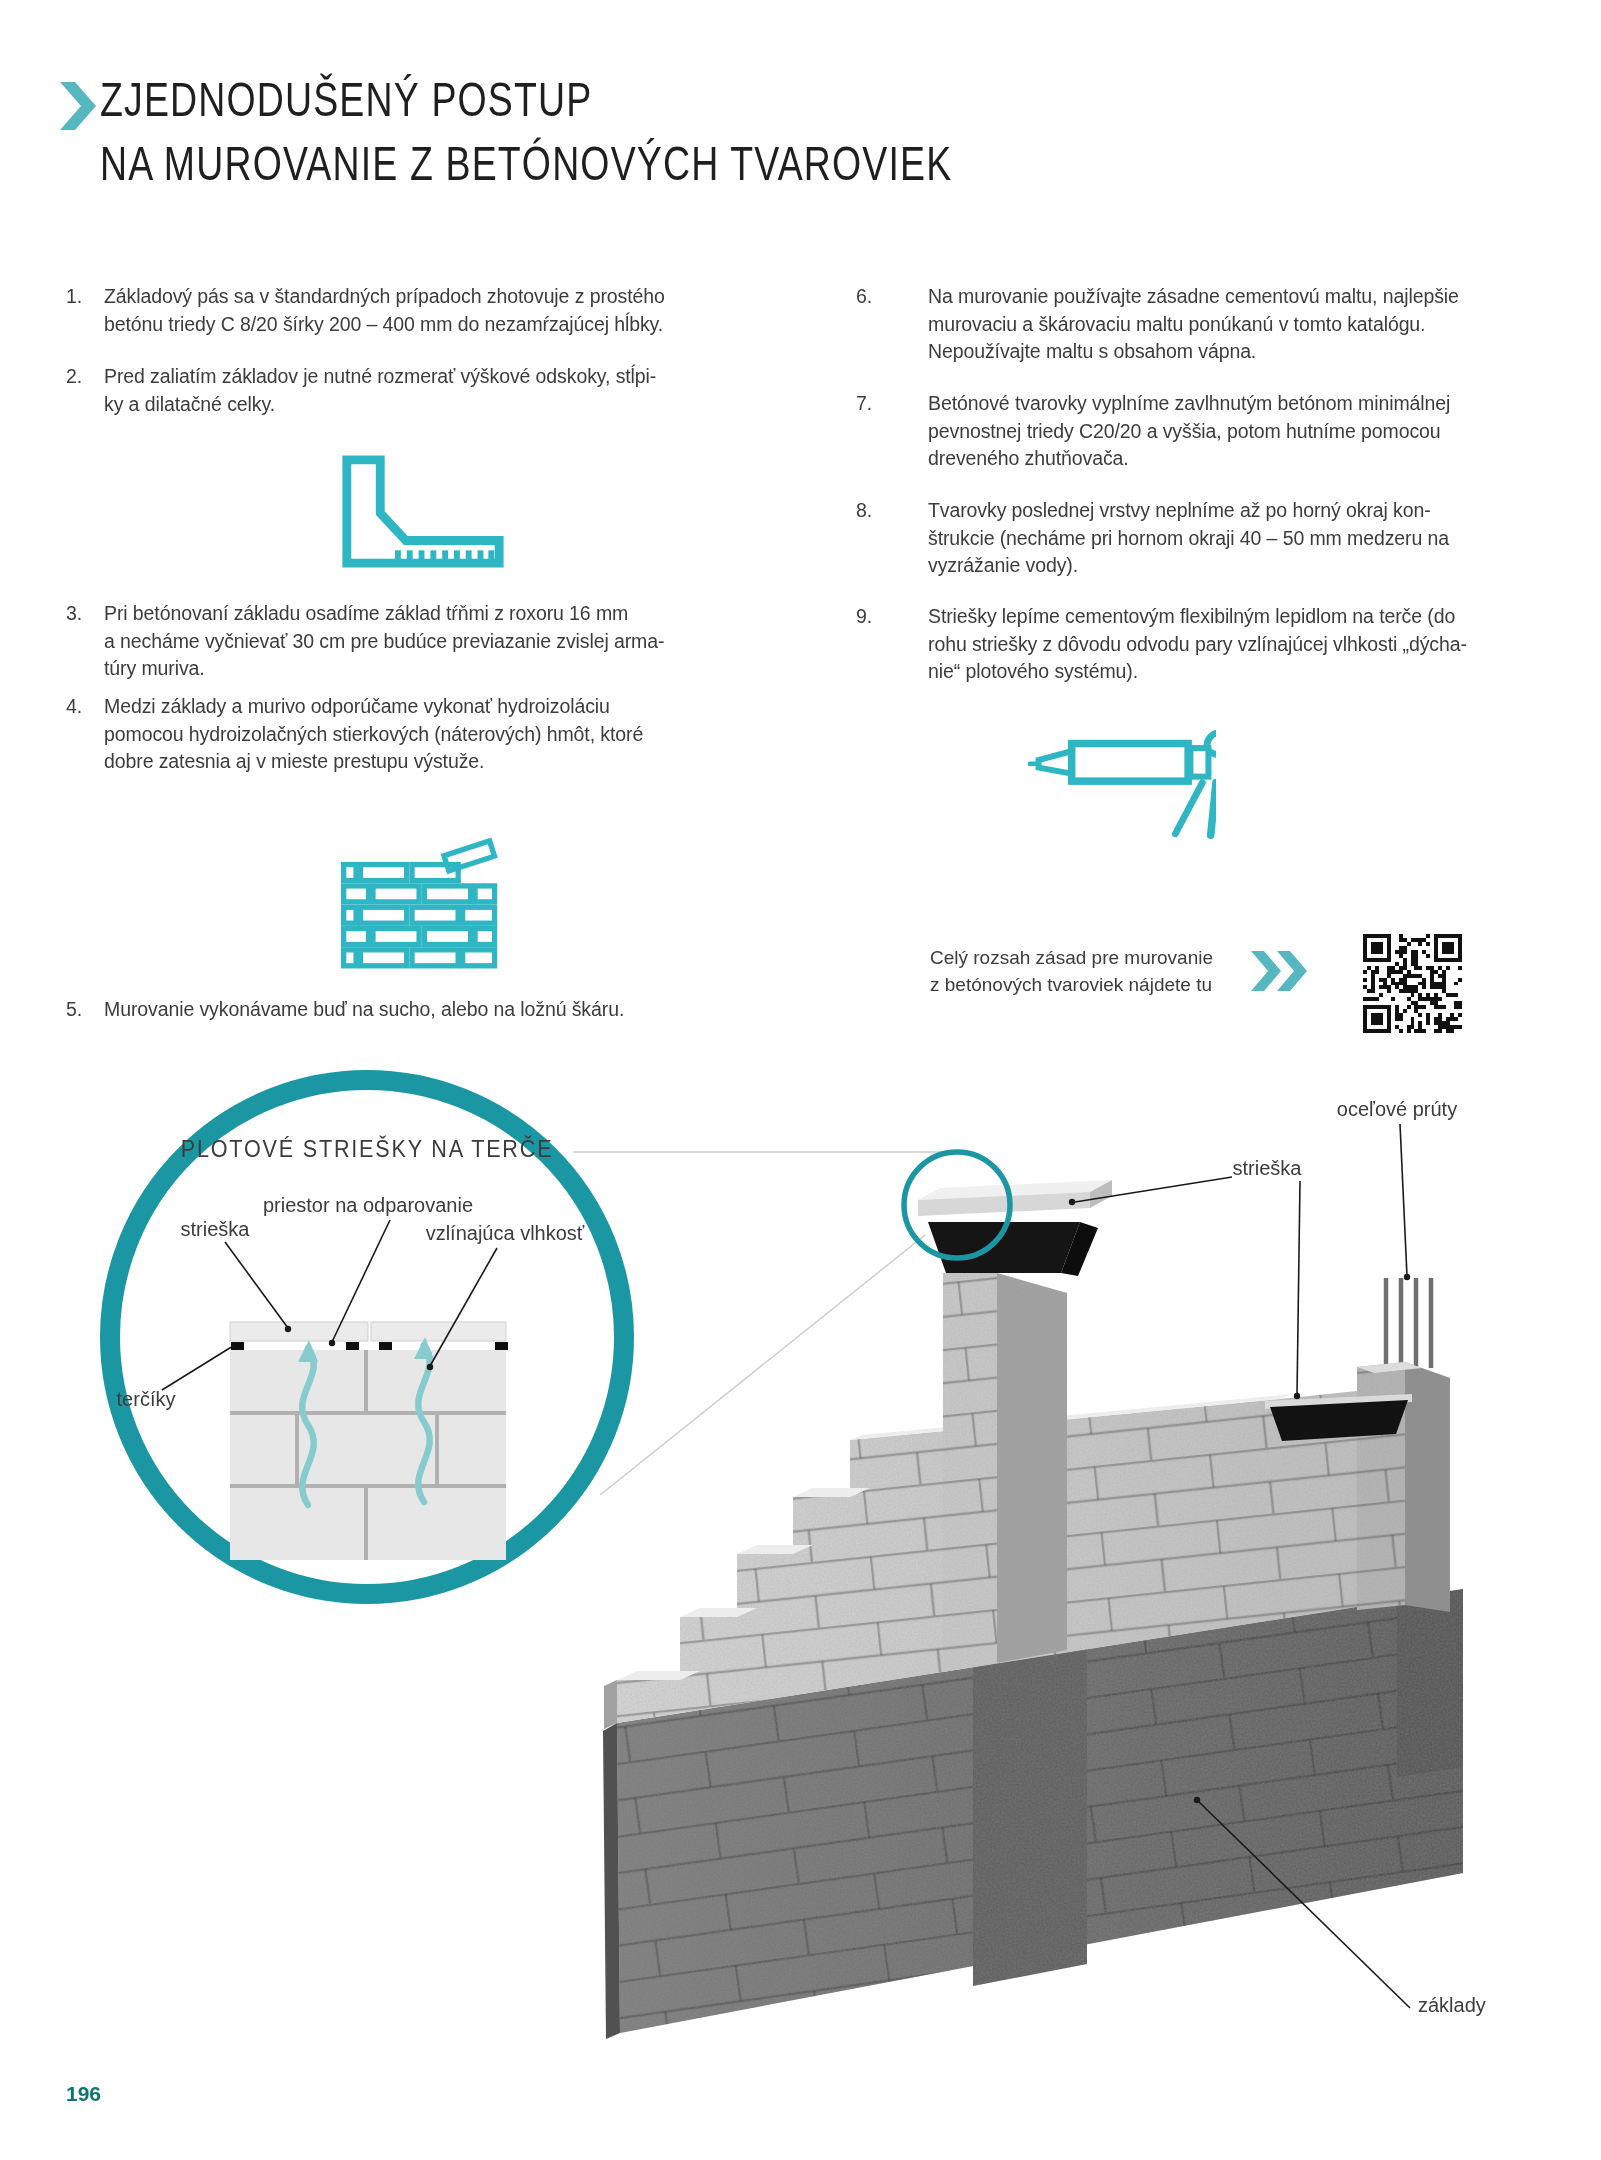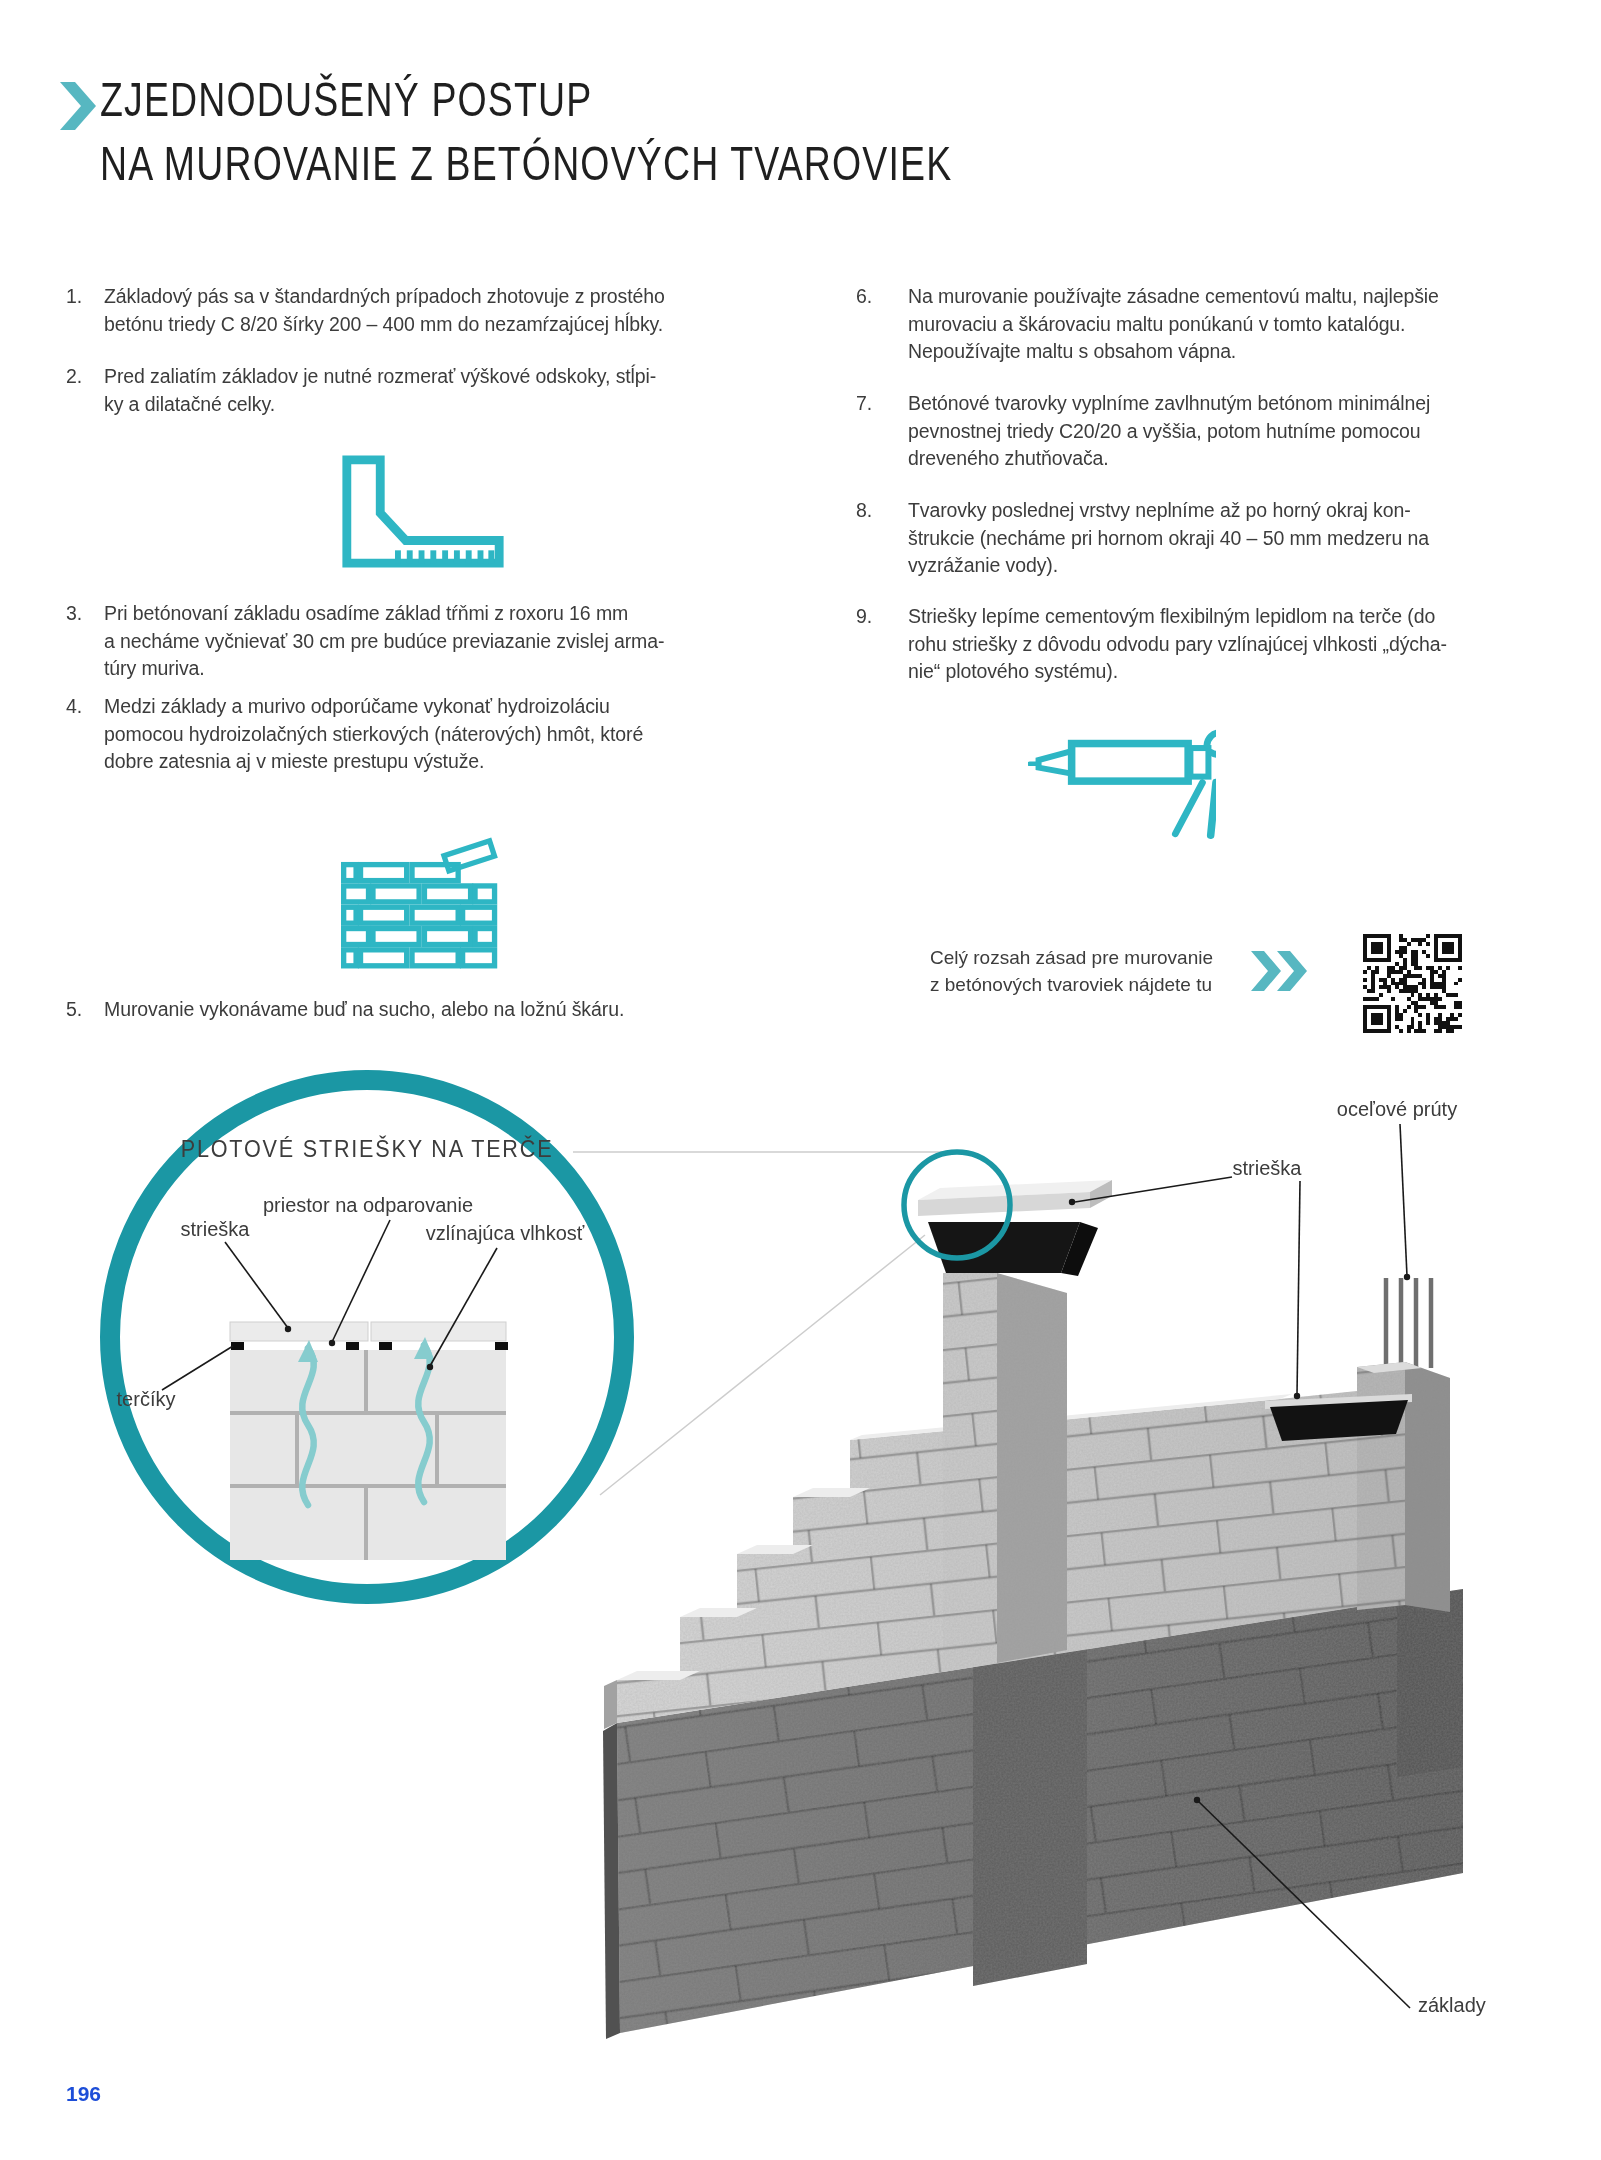--- a/index.html
+++ b/index.html
@@ -11,29 +11,29 @@
     font-size:48px;letter-spacing:1.5px;color:#1f1f1f;font-weight:400;white-space:nowrap;}
   #title1{position:absolute;left:100px;top:72px;}
   #title2{position:absolute;left:100px;top:136px;}
   #title-chevron{position:absolute;left:60px;top:82px;}
 
   
   .step{position:absolute;}
   .step .num{position:absolute;left:0;top:0;font-size:19.5px;line-height:27.5px;color:#3c3c3c;}
   .step .txt{display:block;white-space:pre-line;font-size:19.5px;line-height:27.5px;color:#3c3c3c;letter-spacing:-0.1px;}
   .col-l .txt{margin-left:38px;width:650px;}
-  .col-r .txt{margin-left:52px;width:650px;}
+  .col-r .txt{margin-left:72px;width:650px;}
 
   .icon-abs{position:absolute;}
 
   
   #qr-callout-text{position:absolute;left:930px;top:944px;width:300px;
     font-size:19px;line-height:27px;color:#3c3c3c;}
 
-  #page-number{position:absolute;left:66px;top:2082px;font-size:21px;font-weight:bold;color:#1d4ed8;}
+  #page-number{position:absolute;left:66px;top:2082px;font-size:21px;font-weight:bold;color:#0f766e;}
 
   svg text{font-family:"Liberation Sans", sans-serif;}
 </style>
 </head>
 <body>
 
 <div id="page">
 
   <svg id="title-chevron" width="36" height="48" viewBox="0 0 36 48">
     <polygon points="0,0 15,0 36,24 15,48 0,48 21,24" fill="#57b7c1"></polygon>

